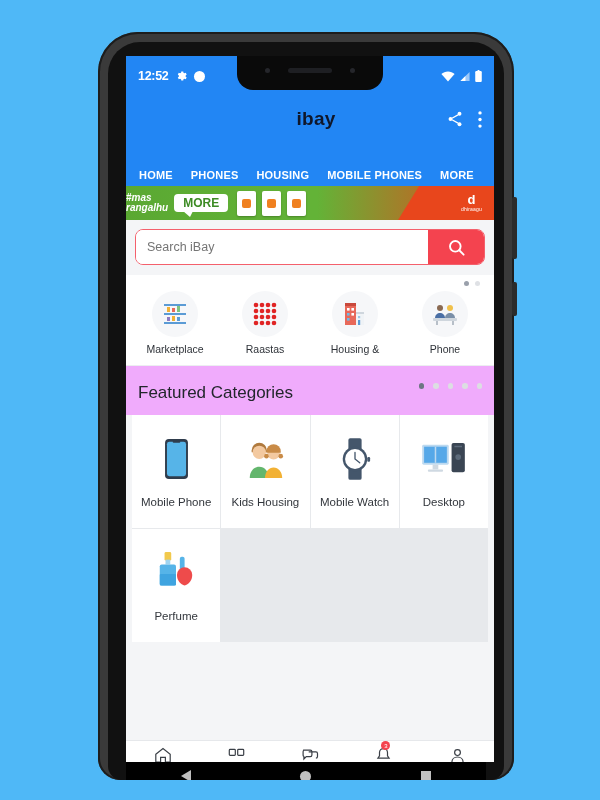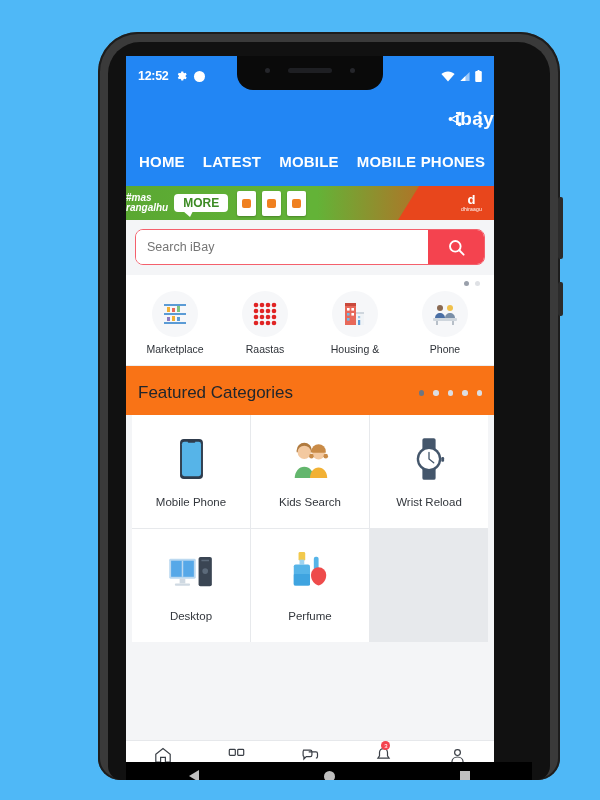--- a/index.html
+++ b/index.html
@@ -7,21 +7,21 @@
   body {
     background:#4fb8f7;
     font-family:"Liberation Sans", sans-serif;
     position:relative;
   }
 
   
   .phone-shell{
     position:absolute;
     left:98px; top:32px;
-    width:462px; height:748px;
+    width:416px; height:748px;
     background:#3a3a3a;
     border-radius:40px 40px 22px 22px;
     box-shadow:0 0 0 2px #1d1d1d inset;
   }
   .phone-inner{
     position:absolute;
     left:10px; top:10px; right:10px; bottom:0;
     background:#111;
     border-radius:32px 32px 14px 14px;
     overflow:hidden;
@@ -65,37 +65,37 @@
   .cam{ width:5px; height:5px; border-radius:50%; background:#25262b; }
   .speaker{ width:44px; height:5px; border-radius:3px; background:#1e1f23; }
 
   
   .appbar{
     height:46px; background:#2286f4;
     display:flex; align-items:center; padding:0 12px;
     position:relative;
   }
   .app-title{
-    position:absolute; left:12px; right:0; text-align:right;
-    color:#ffffff; font-size:19px; font-weight:bold; letter-spacing:.3px;
+    position:absolute; left:12px; right:0; text-align:center;
+    color:#0f172a; font-size:19px; font-weight:bold; letter-spacing:.3px;
   }
   .appbar-actions{ margin-left:auto; display:flex; align-items:center; gap:14px; z-index:2;}
 
   
   .tabs{
     background:#2286f4; display:flex; align-items:flex-end;
     padding:0 4px 0 4px; height:44px; overflow:hidden;
   }
   .tab{
     flex:0 0 auto; padding:0 9px;
     display:flex; flex-direction:column; align-items:center; gap:2px;
     color:#fff;
   }
   .tab-ico{ height:19px; display:flex; align-items:flex-end; justify-content:center; }
-  .tab-label{ font-size:15px; font-weight:bold; letter-spacing:.2px; white-space:nowrap; padding-bottom:16px;margin-top:40px;}
+  .tab-label{ font-size:11px; font-weight:bold; letter-spacing:.2px; white-space:nowrap; padding-bottom:5px;margin-top:40px;}
 
   
   .banner{
     height:34px; position:relative; overflow:hidden;
     background:linear-gradient(90deg,#5aa832 0%,#63b337 48%,#63b337 52%,#e8461c 100%);
     display:flex; align-items:center;
   }
   .banner::after{
     content:""; position:absolute; right:0; top:0; bottom:0; width:96px;
     background:#e8461c;
@@ -160,30 +160,30 @@
     width:46px; height:46px; border-radius:50%; background:#f6f7f9;
     display:flex; align-items:center; justify-content:center;
   }
   .qlabel{
     font-size:10.5px; color:#2e3238; text-align:center; line-height:12px;
     max-width:64px;
   }
 
   
   .feat-head{
-    display:flex; align-items:center;
-    padding:17px 12px 12px 12px; background:#f97316;
+    display:flex; align-items:flex-start;
+    padding:17px 12px 12px 12px; background:#f0abfc;
   }
   .feat-title{ font-size:17px; color:#22262c; font-weight:normal; }
   .feat-dots{ margin-left:auto; display:flex; gap:9px; }
   .fd{ width:5.5px; height:5.5px; border-radius:50%; background:#dcdee2; }
   .fd.on{ background:#6d7683; }
 
   .grid{
-    display:grid; grid-template-columns:repeat(3,1fr);
+    display:grid; grid-template-columns:repeat(4,1fr);
     background:#e7e9ec; gap:1px; margin:0 6px;
   }
   .cell{
     background:#fff; height:113px;
     display:flex; flex-direction:column; align-items:center; justify-content:center; gap:14px;
   }
   .cell-ico{ height:46px; display:flex; align-items:center; justify-content:center; }
   .cell-label{ font-size:11.5px; color:#33373d; }
 
   
@@ -284,32 +284,32 @@
           <span class="tab-ico">
             <svg width="17" height="19" viewBox="0 0 20 22">
               <rect x="3" y="2" width="9" height="18" fill="#e8695a"></rect>
               <rect x="3" y="2" width="9" height="3" fill="#c9493c"></rect>
               <rect x="12" y="9" width="5" height="11" fill="#f0f3f6"></rect>
               <rect x="4.5" y="7" width="2" height="2" fill="#fff"></rect>
               <rect x="8" y="7" width="2" height="2" fill="#fff"></rect>
               <rect x="4.5" y="12" width="2" height="2" fill="#6fb9e8"></rect>
             </svg>
           </span>
-          <span class="tab-label">LATEST</span>
+          <span class="tab-label">PHONES</span>
         </div>
 
         <div class="tab">
           <span class="tab-ico">
             <svg width="18" height="18" viewBox="0 0 24 24">
               <circle cx="12" cy="12" r="11" fill="#ea3b3b"></circle>
               <circle cx="12" cy="12" r="8" fill="#fff"></circle>
               <path d="M12 6v6.5l4.5 2.5" stroke="#2a2a2a" stroke-width="1.6" fill="none" stroke-linecap="round"></path>
             </svg>
           </span>
-          <span class="tab-label">MOBILE</span>
+          <span class="tab-label">HOUSING</span>
         </div>
 
         <div class="tab">
           <span class="tab-ico">
             <svg width="12" height="19" viewBox="0 0 14 22">
               <rect x="0" y="0" width="14" height="22" rx="2.5" fill="#cfe0ea"></rect>
               <rect x="1.4" y="1.8" width="11.2" height="18" rx="1.5" fill="#9ec7e3"></rect>
             </svg>
           </span>
           <span class="tab-label">MOBILE PHONES</span>
@@ -475,35 +475,35 @@
               <path d="M10 13a8 8 0 0116 0v2H10z" fill="#b07a3e"></path>
               <circle cx="18" cy="15" r="7" fill="#f3c9a0"></circle>
               <path d="M8 42c0-7 4.5-12 10-12s10 5 10 12z" fill="#63b66d"></path>
               <circle cx="33" cy="16" r="6.5" fill="#f3c9a0"></circle>
               <path d="M25.5 14a7.5 7.5 0 0115 0v1.5h-15z" fill="#c98b47"></path>
               <circle cx="25.5" cy="19" r="2.4" fill="#c98b47"></circle>
               <circle cx="40.5" cy="19" r="2.4" fill="#c98b47"></circle>
               <path d="M24 42c0-6.5 4-11 9-11s9 4.5 9 11z" fill="#f2b134"></path>
             </svg>
           </span>
-          <span class="cell-label">Kids Search</span>
+          <span class="cell-label">Kids Housing</span>
         </div>
 
         <div class="cell">
           <span class="cell-ico">
             <svg width="34" height="44" viewBox="0 0 36 46">
               <rect x="11" y="1" width="14" height="13" rx="2" fill="#44566b"></rect>
               <rect x="11" y="32" width="14" height="13" rx="2" fill="#44566b"></rect>
               <circle cx="18" cy="23" r="13" fill="#44566b"></circle>
               <circle cx="18" cy="23" r="10.5" fill="#fff"></circle>
               <path d="M18 16v7l5 4" stroke="#44566b" stroke-width="1.4" fill="none" stroke-linecap="round"></path>
               <rect x="31" y="21" width="3" height="5" rx="1.2" fill="#44566b"></rect>
             </svg>
           </span>
-          <span class="cell-label">Wrist Reload</span>
+          <span class="cell-label">Mobile Watch</span>
         </div>
 
         <div class="cell">
           <span class="cell-ico">
             <svg width="46" height="36" viewBox="0 0 48 38">
               <rect x="1" y="4" width="28" height="21" rx="1.5" fill="#bcd9f0"></rect>
               <rect x="3" y="6" width="24" height="17" fill="#56a8e8"></rect>
               <path d="M15 6v17" stroke="#bcd9f0" stroke-width="1.6"></path>
               <rect x="12" y="25" width="6" height="5" fill="#cfd9e2"></rect>
               <rect x="7" y="30" width="16" height="2.4" rx="1" fill="#cfd9e2"></rect>

